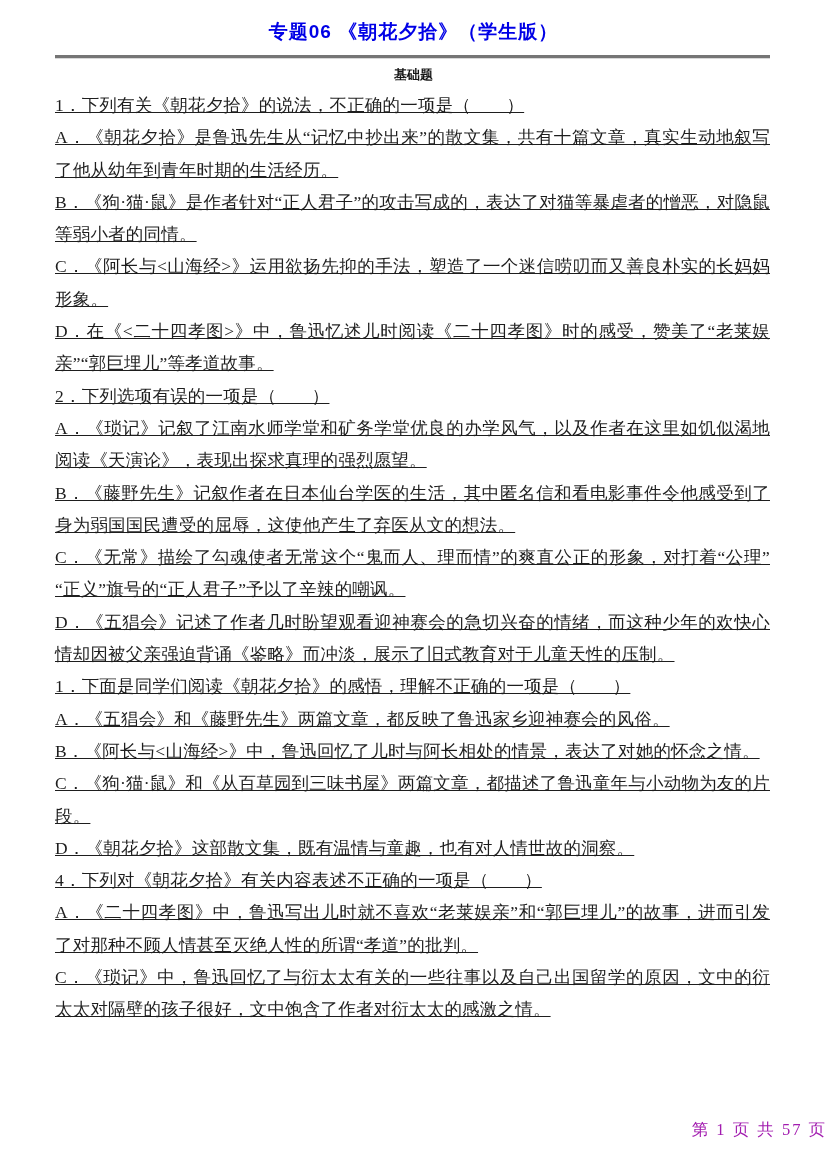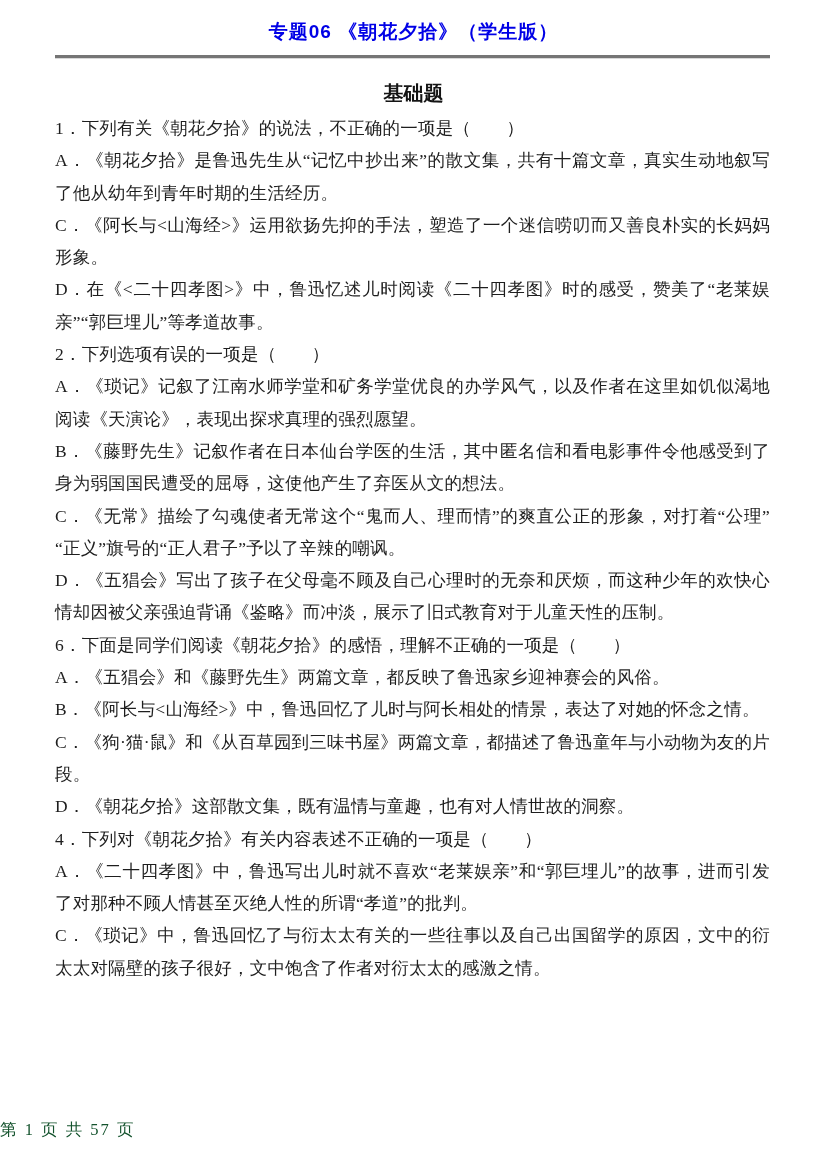--- a/index.html
+++ b/index.html
@@ -12,66 +12,67 @@
     padding-top:19px;text-align:center;
     font-family:"Liberation Sans","DejaVu Sans",sans-serif;
     font-weight:bold;font-size:19px;letter-spacing:1px;
     color:#0000E6;
   }
   .divider{
     margin:10px 57px 0 55px;height:3px;background:#757575;
     border-bottom:1px solid #d8d8d8;
   }
   .section-heading{
-    margin-top:21px;text-align:center;
+    margin-top:7px;text-align:center;
     font-family:"Liberation Sans","DejaVu Sans",sans-serif;
-    font-weight:bold;font-size:20px;color:#141414;
+    font-weight:bold;font-size:13px;color:#141414;
   }
-  .content{padding:5px 57px 0 55px;}
+  .content{padding:5px 57px 0 55px;text-decoration:underline;}
   .content p{
     margin:0;font-size:17.5px;line-height:32.3px;
     text-align:justify;text-justify:inter-ideograph;
     letter-spacing:0.2px;color:#1e1e1e;
   }
   .footer{
     position:absolute;left:0;right:0;bottom:28px;
-    text-align:left;font-size:16.5px;color:#14532d;
+    text-align:right;font-size:16.5px;color:#a21caf;
     letter-spacing:2px;
   }
 </style>
 </head>
 <body>
 
 <div class="page">
 
   <div class="doc-title">专题06 《朝花夕拾》（学生版）</div>
 
   <div class="divider"></div>
 
   <div class="section-heading">基础题</div>
 
   <div class="content">
 
     <div>
       <p>1．下列有关《朝花夕拾》的说法，不正确的一项是（　　）</p>
       <p>A．《朝花夕拾》是鲁迅先生从“记忆中抄出来”的散文集，共有十篇文章，真实生动地叙写了他从幼年到青年时期的生活经历。</p>
+      <p>B．《狗·猫·鼠》是作者针对“正人君子”的攻击写成的，表达了对猫等暴虐者的憎恶，对隐鼠等弱小者的同情。</p>
       <p>C．《阿长与&lt;山海经&gt;》运用欲扬先抑的手法，塑造了一个迷信唠叨而又善良朴实的长妈妈形象。</p>
       <p>D．在《&lt;二十四孝图&gt;》中，鲁迅忆述儿时阅读《二十四孝图》时的感受，赞美了“老莱娱亲”“郭巨埋儿”等孝道故事。</p>
     </div>
 
     <div>
       <p>2．下列选项有误的一项是（　　）</p>
       <p>A．《琐记》记叙了江南水师学堂和矿务学堂优良的办学风气，以及作者在这里如饥似渴地阅读《天演论》，表现出探求真理的强烈愿望。</p>
       <p>B．《藤野先生》记叙作者在日本仙台学医的生活，其中匿名信和看电影事件令他感受到了身为弱国国民遭受的屈辱，这使他产生了弃医从文的想法。</p>
       <p>C．《无常》描绘了勾魂使者无常这个“鬼而人、理而情”的爽直公正的形象，对打着“公理”“正义”旗号的“正人君子”予以了辛辣的嘲讽。</p>
-      <p>D．《五猖会》写出了孩子在父母毫不顾及自己心理时的无奈和厌烦，而这种少年的欢快心情却因被父亲强迫背诵《鉴略》而冲淡，展示了旧式教育对于儿童天性的压制。</p>
+      <p>D．《五猖会》记述了作者几时盼望观看迎神赛会的急切兴奋的情绪，而这种少年的欢快心情却因被父亲强迫背诵《鉴略》而冲淡，展示了旧式教育对于儿童天性的压制。</p>
     </div>
 
     <div>
-      <p>6．下面是同学们阅读《朝花夕拾》的感悟，理解不正确的一项是（　　）</p>
+      <p>1．下面是同学们阅读《朝花夕拾》的感悟，理解不正确的一项是（　　）</p>
       <p>A．《五猖会》和《藤野先生》两篇文章，都反映了鲁迅家乡迎神赛会的风俗。</p>
       <p>B．《阿长与&lt;山海经&gt;》中，鲁迅回忆了儿时与阿长相处的情景，表达了对她的怀念之情。</p>
       <p>C．《狗·猫·鼠》和《从百草园到三味书屋》两篇文章，都描述了鲁迅童年与小动物为友的片段。</p>
       <p>D．《朝花夕拾》这部散文集，既有温情与童趣，也有对人情世故的洞察。</p>
     </div>
 
     <div>
       <p>4．下列对《朝花夕拾》有关内容表述不正确的一项是（　　）</p>
       <p>A．《二十四孝图》中，鲁迅写出儿时就不喜欢“老莱娱亲”和“郭巨埋儿”的故事，进而引发了对那种不顾人情甚至灭绝人性的所谓“孝道”的批判。</p>
       <p>C．《琐记》中，鲁迅回忆了与衍太太有关的一些往事以及自己出国留学的原因，文中的衍太太对隔壁的孩子很好，文中饱含了作者对衍太太的感激之情。</p>

